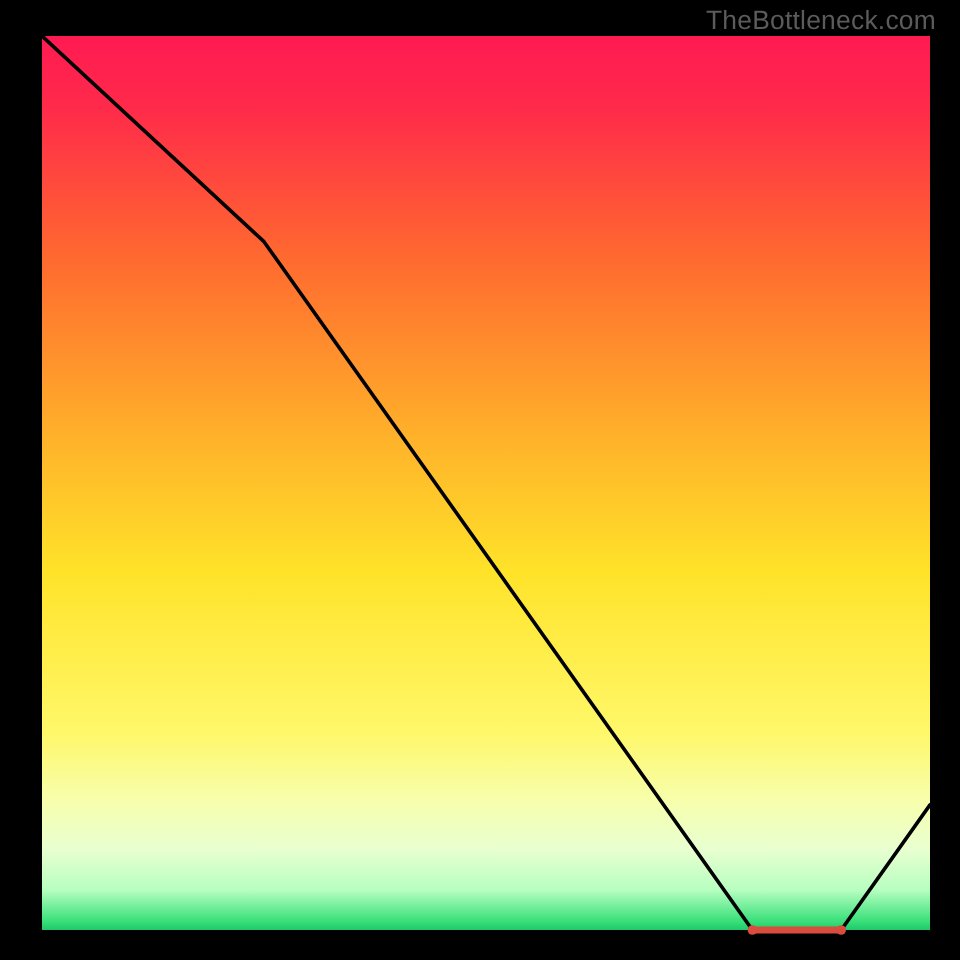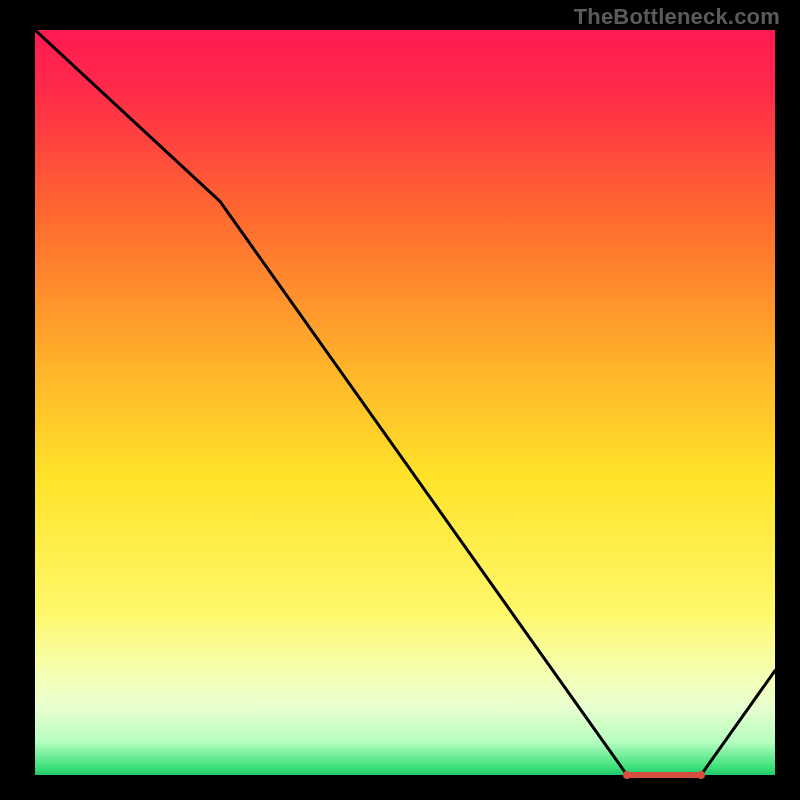--- a/index.html
+++ b/index.html
@@ -16,21 +16,21 @@
     left: 0; top: 0;
     width: 800px; height: 800px;
     background: #000;
   }
   .watermark {
     position: absolute;
     top: 4px;
     right: 20px;
     color: #5b5b5b;
     font-size: 22px;
-    font-weight: 700;
+    font-weight: 400;
     letter-spacing: 0.2px;
     z-index: 40;
     user-select: none;
   }
   
   .plot {
     position: absolute;
     left: 35px;
     top: 30px;
     width: 740px;

